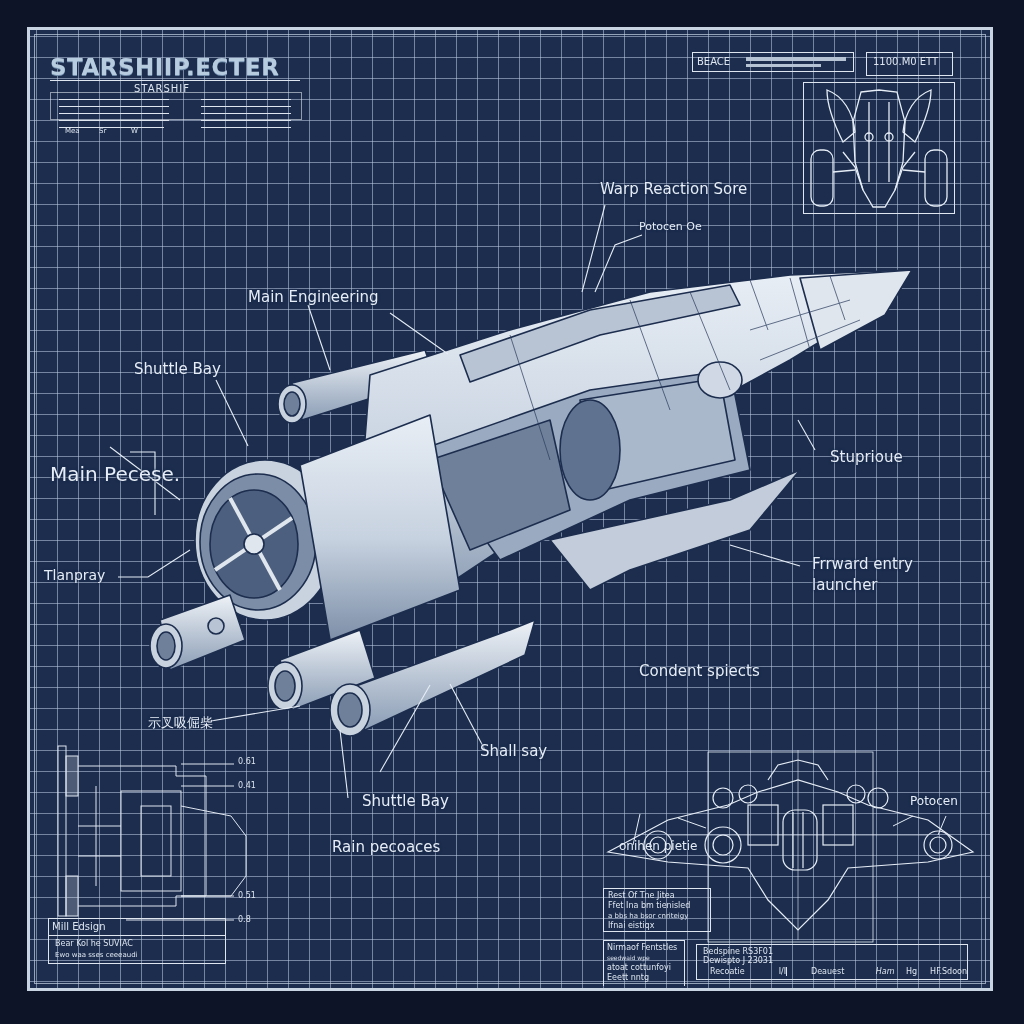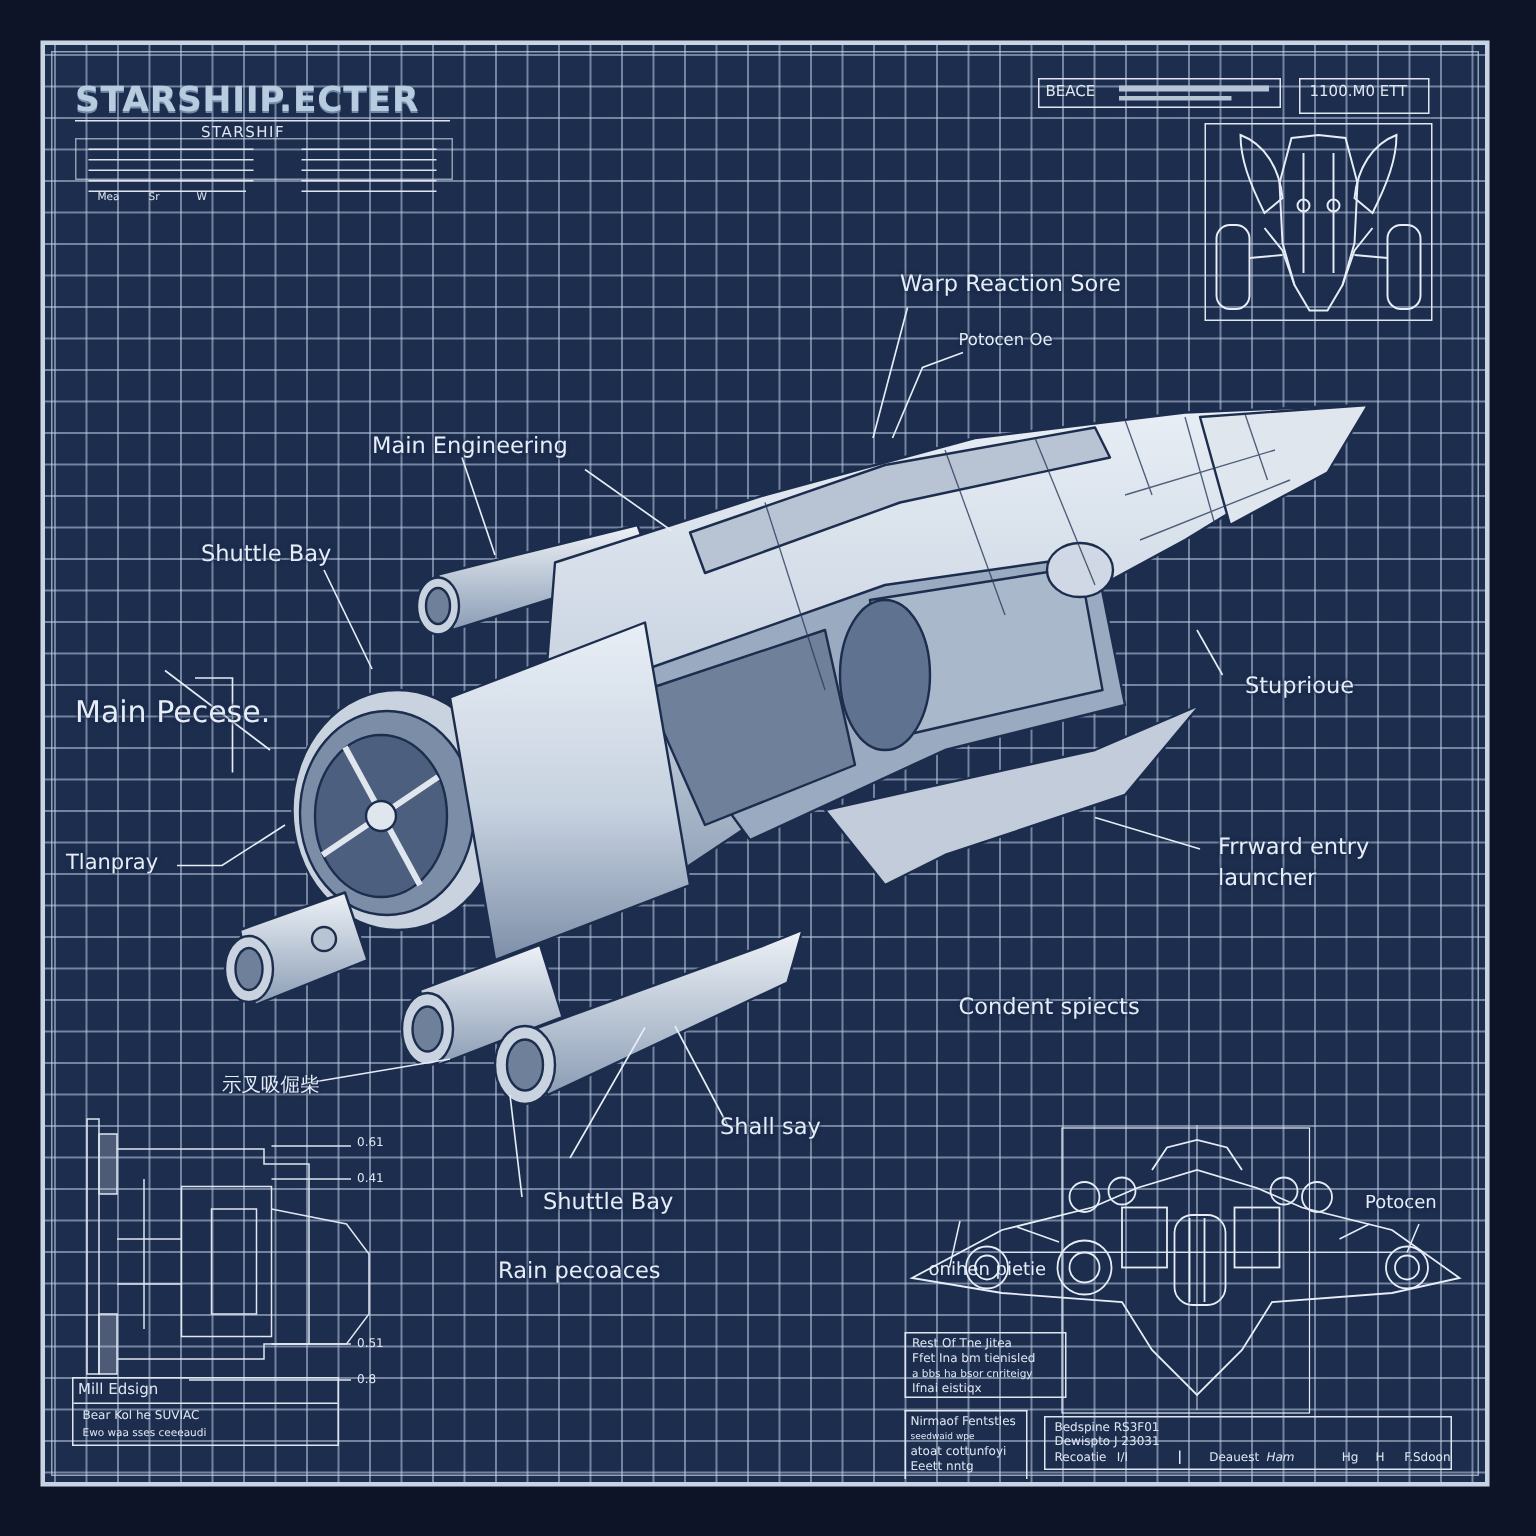--- a/index.html
+++ b/index.html
@@ -270,21 +270,21 @@
 
   <div class="box" style="left:573px; top:910px; width:82px; height:46px; border-bottom:none;">
     <div class="tiny abs" style="left:3px; top:2px; font-size:8px; line-height:10px;">
       <div>Nirmaof Fentstles</div>
       <div style="font-size:6px;">seedwaid wpe</div>
       <div>atoat cottunfoyi</div>
       <div>Eeett nntg</div>
     </div>
   </div>
 
-  <div class="box" style="left:666px; top:914px; width:272px; height:36px;">
+  <div class="box" style="left:666px; top:914px; width:272px; height:36px;text-align:right;">
     <div class="tiny abs" style="left:6px; top:2px; font-size:8px; line-height:9px;">Bedspine RS3F01</div>
     <div class="tiny abs" style="left:6px; top:11px; font-size:8px; line-height:9px;">Dewispto J 23031</div>
     <div class="abs" style="left:0; top:22px; width:100%; display:flex; font-size:8px; color:#dfe6f0;">
       <span style="width:48px; padding-left:6px;">Recoatie</span>
       <span style="width:48px;">I/I</span>
       <span style="width:44px; border-left:1px solid #dfe6f0; padding-left:19px;">Deauest</span>
       <span style="width:58px;font-style:italic;">Ham</span>
       <span style="width:26px;">Hg</span>
       <span style="width:22px;">H</span>
       <span>F.Sdoon</span>

